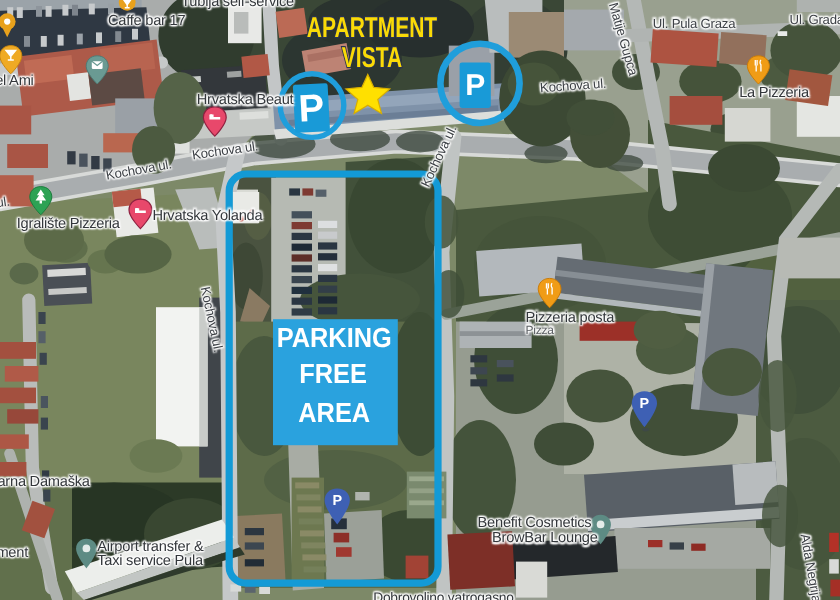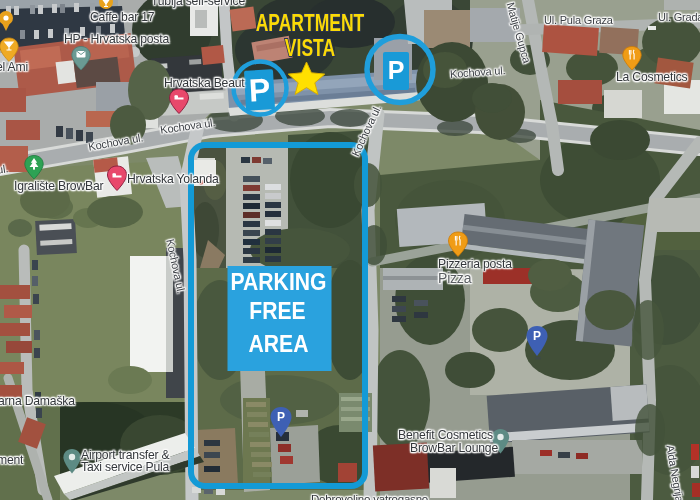--- a/index.html
+++ b/index.html
@@ -2,21 +2,21 @@
 <html><head>
 <meta charset="utf-8">
 <style>
   html,body{margin:0;padding:0}
   #map{position:relative;width:700px;height:500px;overflow:hidden;
        font-family:"Liberation Sans",sans-serif;background:#7d8968}
   #bg{position:absolute;left:0;top:0}
   .lbl{position:absolute;font-size:12.2px;letter-spacing:-0.2px;color:#33373b;white-space:nowrap;
        text-shadow:0 0 1.5px #fff,0 0 2px #fff,1px 1px 1.5px #fff,-1px -1px 1.5px #fff,1px -1px 1.5px #fff,-1px 1px 1.5px #fff,0 1px 1.5px #fff,0 -1px 1.5px #fff}
   .st{color:#3d4146;font-size:11px}
-  .sub{font-size:14px;color:#5c6064}
+  .sub{font-size:10px;color:#5c6064}
 </style>
 </head>
 <body>
 <div id="map">
 
 <svg id="bg" width="700" height="500" viewBox="0 0 700 500">
   <rect x="0" y="0" width="700" height="500" fill="#7d8968"></rect>
 
   <polygon points="0,0 250,0 250,70 190,135 0,170" fill="#a9acab"></polygon>
 
@@ -532,47 +532,46 @@
   <g font-family="Liberation Sans" font-size="24" font-weight="bold" fill="#fada07" stroke="#2a3350" stroke-width="1.9" text-anchor="middle" style="paint-order:stroke fill">
     <text transform="translate(310,31) scale(0.73,1)">APARTMENT</text>
     <text transform="translate(310,56) scale(0.73,1)">VISTA</text>
   </g>
 </svg>
 
 <div class="lbl" style="left:90px;top:10px">Caffe bar 17</div>
 
 <div class="lbl" style="left:151px;top:-6px">Tubija self-service</div>
 
-<div class="lbl" style="left:64px;top:32px">HP - Hrvatska posta</div>
 
 <div class="lbl" style="left:-4px;top:60px">el Ami</div>
 
 <div class="lbl" style="left:164px;top:76px">Hrvatska Beaut</div>
 
 <div class="lbl st" style="left:544px;top:14px">Ul. Pula Graza</div>
 
 <div class="lbl st" style="left:658px;top:11px">Ul. Grada</div>
 
 <div class="lbl st" style="left:516px;top:1px;transform:rotate(74deg);transform-origin:left top">Matije Gupca</div>
 
-<div class="lbl" style="left:616px;top:70px">La Cosmetics</div>
+<div class="lbl" style="left:616px;top:70px">La Pizzeria</div>
 
 <div class="lbl st" style="left:88px;top:136px;transform:rotate(-10deg)">Kochova ul.</div>
 
 <div class="lbl st" style="left:-3px;top:163px;transform:rotate(-8deg)">ul.</div>
 
 <div class="lbl st" style="left:160px;top:120px;transform:rotate(-8deg)">Kochova ul.</div>
 
 <div class="lbl st" style="left:450px;top:66px;transform:rotate(-4deg)">Kochova ul.</div>
 
 <div class="lbl st" style="left:360px;top:146px;transform:rotate(-65deg);transform-origin:left bottom">Kochova ul.</div>
 
 <div class="lbl st" style="left:176px;top:238px;transform:rotate(78deg);transform-origin:left top">Kochova ul.</div>
 
-<div class="lbl" style="left:14px;top:179px">Igralište BrowBar</div>
+<div class="lbl" style="left:14px;top:179px">Igralište Pizzeria</div>
 
 <div class="lbl" style="left:127px;top:172px">Hrvatska Yolanda</div>
 
 <div class="lbl" style="left:438px;top:257px">Pizzeria posta</div>
 
 <div class="lbl sub" style="left:438px;top:270px">Pizza</div>
 
 <div class="lbl" style="left:398px;top:428px">Benefit Cosmetics</div>
 
 <div class="lbl" style="left:410px;top:441px">BrowBar Lounge</div>

